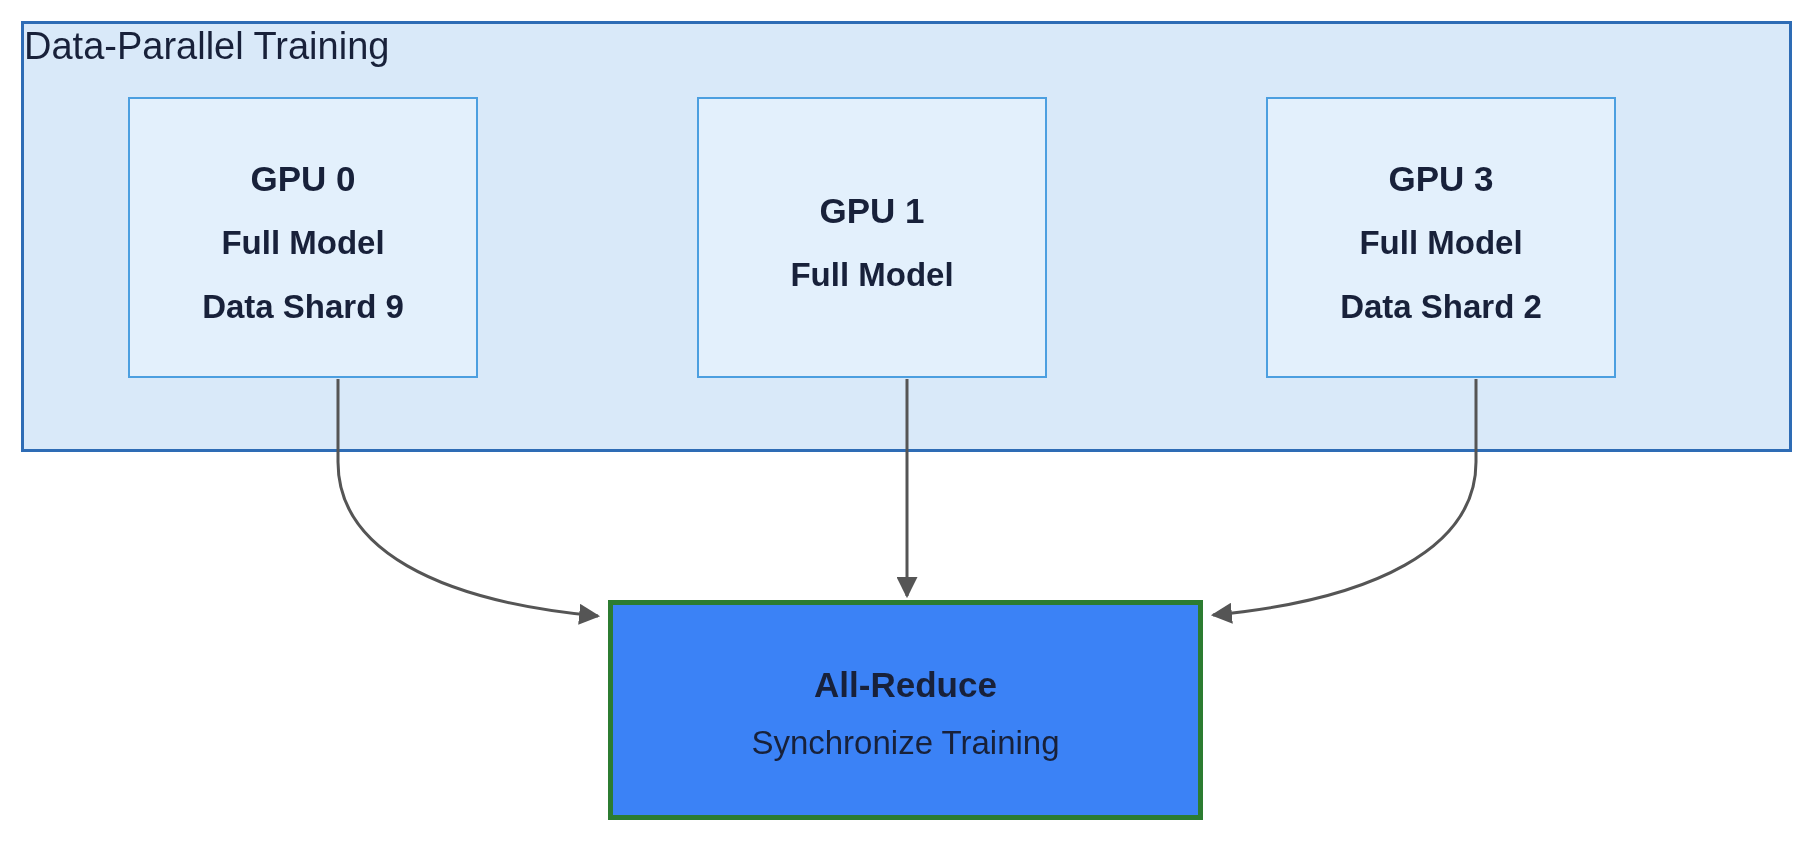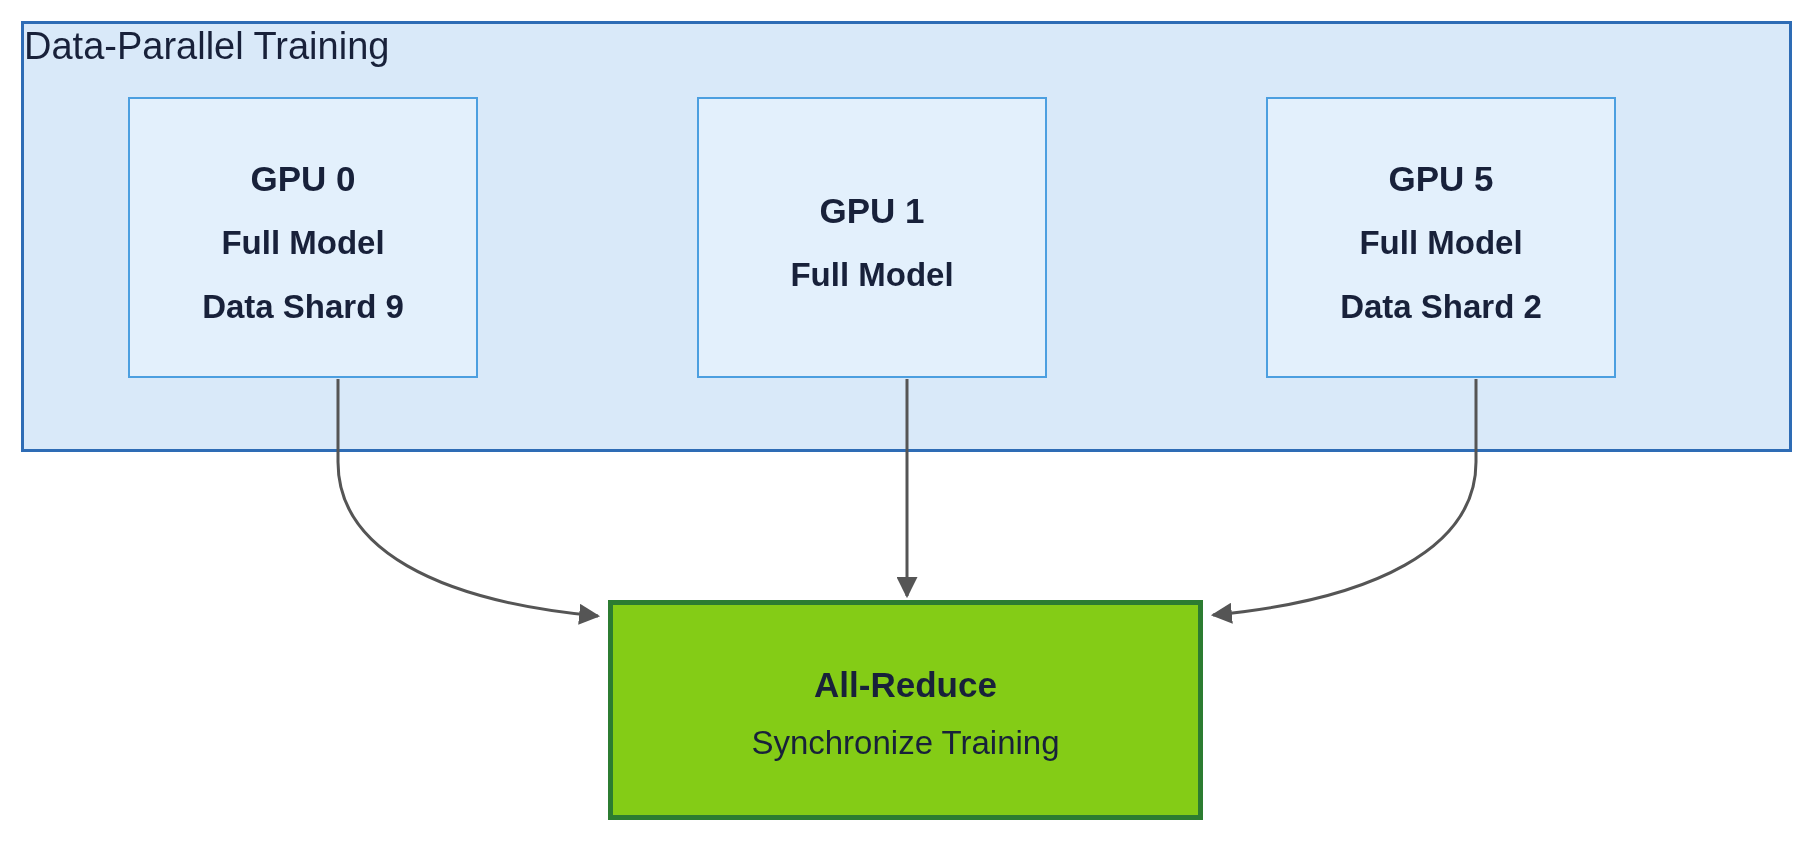--- a/index.html
+++ b/index.html
@@ -60,21 +60,21 @@
     line-height: 64px;
   }
   
   .sync-node {
     position: absolute;
     left: 608px;
     top: 600px;
     width: 595px;
     height: 220px;
     box-sizing: border-box;
-    background: #84cc16;
+    background: #3b82f6;
     border: 5px solid #2c7c31;
     display: flex;
     flex-direction: column;
     justify-content: center;
     align-items: center;
     padding-top: 8px;
     color: #18213a;
   }
   .sync-node .node-title {
     font-size: 35px;
@@ -113,21 +113,21 @@
     <div class="node-line">Full Model</div>
     <div class="node-line">Data Shard 9</div>
   </div>
 
   <div class="gpu-node" style="left:697px">
     <div class="node-title">GPU 1</div>
     <div class="node-line">Full Model</div>
   </div>
 
   <div class="gpu-node" style="left:1266px">
-    <div class="node-title">GPU 5</div>
+    <div class="node-title">GPU 3</div>
     <div class="node-line">Full Model</div>
     <div class="node-line">Data Shard 2</div>
   </div>
 
   <div class="sync-node">
     <div class="node-title">All-Reduce</div>
     <div class="node-line">Synchronize Training</div>
   </div>
 
   <svg class="edges" width="1815" height="843" viewBox="0 0 1815 843">

